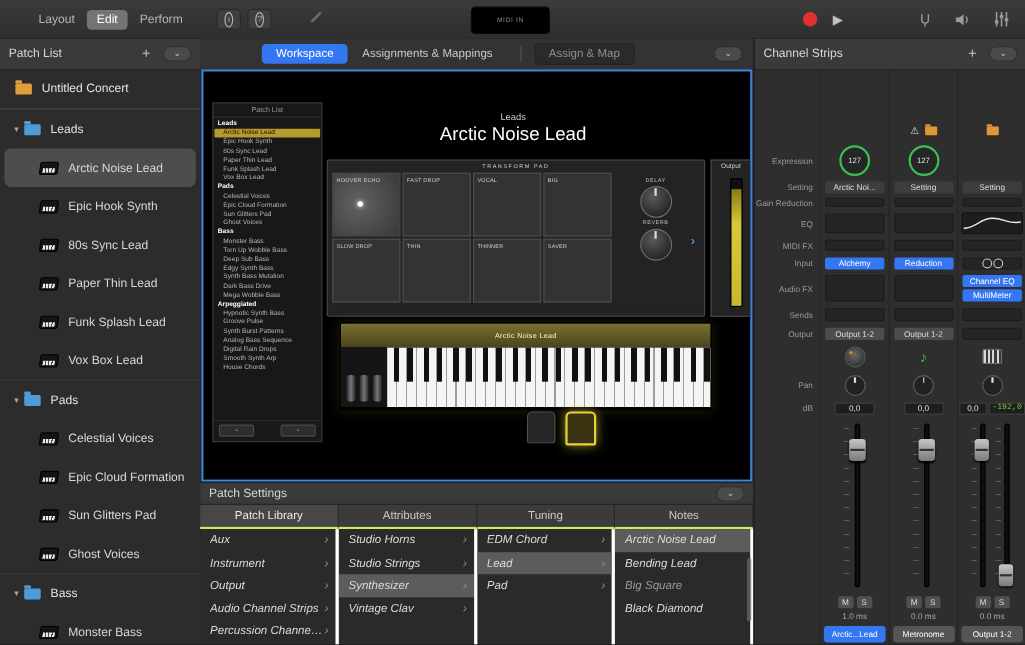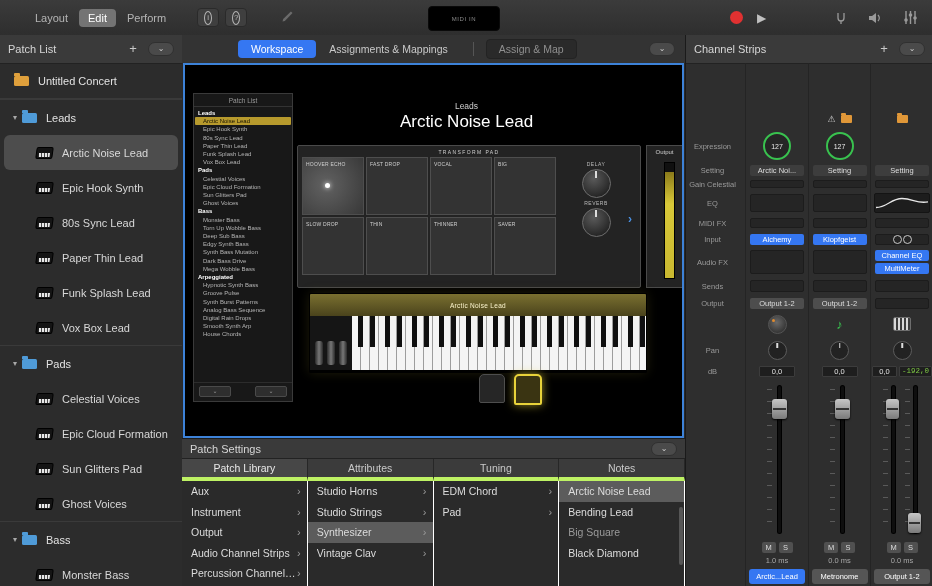--- a/index.html
+++ b/index.html
@@ -106,42 +106,42 @@
   .kb-keys{flex:1;position:relative;background:repeating-linear-gradient(90deg,#f4f4f4 0 8px,#9d9d9d 8px 9px);}
   .kb-black{position:absolute;left:0;right:0;top:0;height:58%;background:repeating-linear-gradient(90deg,transparent 0 6px,#101010 6px 11px,transparent 11px 18px,#101010 18px 23px,transparent 23px 27px);}
 
   .pedals{position:absolute;left:294px;top:309px;display:flex;gap:9px;}
   .pedal{width:24px;height:27px;border-radius:5px 5px 2px 2px;background:#262626;border:1px solid #4e4e4e;}
   .pedal.active{background:#3a3412;border:2px solid #e8d23a;box-shadow:0 0 10px rgba(232,210,58,.65);}
 
   
   .ps-header{position:absolute;left:0;top:403px;width:100%;height:21px;background:#3a3a3a;border-top:1px solid #1c1c1c;border-bottom:1px solid #222;display:flex;align-items:center;padding:0 8px;box-sizing:border-box;}
   .ps-tabs{position:absolute;left:0;top:424px;width:100%;height:22px;display:grid;grid-template-columns:repeat(4,1fr);}
-  .ps-tab{background:#3b3b3b;border-right:1px solid #272727;border-bottom:4px solid #bef264;color:#c9c9c9;font-size:10.5px;display:flex;align-items:center;justify-content:center;}
+  .ps-tab{background:#3b3b3b;border-right:1px solid #272727;border-bottom:2px solid #bef264;color:#c9c9c9;font-size:10.5px;display:flex;align-items:center;justify-content:center;}
   .ps-tab.f-selected{background:#474747;color:#e8e8e8;}
   .ps-cols{position:absolute;left:0;top:446px;right:0;bottom:0;display:grid;grid-template-columns:repeat(4,1fr);background:#2a2a2a;}
-  .ps-col{border-right:1px solid #ffffff;overflow:hidden;position:relative;}
+  .ps-col{border-right:3px solid #ffffff;overflow:hidden;position:relative;font-style:italic;}
   .ps-item{height:20.5px;display:flex;align-items:center;padding:0 6px 0 9px;font-size:10.5px;color:#dcdcdc;}
   .ps-item.f-selected{background:#5c5c5c;}
   .ps-item.f-dim .ps-label{color:#9a9a9a;}
   .ps-label{flex:1;white-space:nowrap;overflow:hidden;text-overflow:ellipsis;}
   .ps-chev{visibility:hidden;color:#999;font-size:11px;}
   .ps-chev::before{content:"›";}
   .ps-item.f-chevron .ps-chev{visibility:visible;}
   .ps-scrollbar{position:absolute;right:2px;top:26px;width:4px;height:58px;border-radius:2px;background:#6a6a6a;opacity:.7;}
 
   
   .cs-body{position:absolute;left:0;top:28px;right:0;bottom:0;}
   .cs-col{position:absolute;top:0;bottom:0;display:flex;flex-direction:column;box-sizing:border-box;}
   .cs-labels{left:0;width:60px;border-right:1px solid #242424;}
   .cs-s1{left:60px;width:62px;}
   .cs-s2{left:122px;width:62px;border-left:1px solid #242424;}
   .cs-s3{left:184px;width:63px;border-left:1px solid #242424;}
   .cslot{flex:0 0 auto;display:flex;align-items:center;justify-content:center;position:relative;}
-  .cslot.lab{padding-right:6px;font-size:7.5px;color:#9a9a9a;box-sizing:border-box;}
+  .cslot.lab{justify-content:flex-end;padding-right:6px;font-size:7.5px;color:#9a9a9a;box-sizing:border-box;}
   .h-pad{height:46px}.h-icons{height:20px}.h-expr{height:34px}.h-set{height:14px}.h-gr{height:14px}.h-eq{height:24px}.h-mfx{height:16px}.h-in{height:16px}.h-afx{height:30px}.h-sends{height:18px}.h-out{height:16px}.h-icon2{height:26px}.h-pan{height:26px}.h-db{height:16px}.h-fader{flex:1 1 auto}.h-ms{height:14px}.h-mstxt{height:12px}.h-name{height:20px}
 
   .expr-knob{width:24px;height:24px;border-radius:50%;border:2.5px solid #39c24f;background:#262626;color:#e8e8e8;font-size:7px;display:flex;align-items:center;justify-content:center;}
   .chip{width:54px;height:11px;background:#3d3d3d;border-radius:2px;color:#ddd;font-size:7.5px;line-height:11px;text-align:center;overflow:hidden;white-space:nowrap;}
   .chip.blue{background:#3577f2;color:#fff;}
   .chip.gray{background:#4d4d4d;}
   .slot{width:54px;height:calc(100% - 6px);background:#252525;border:1px solid #1c1c1c;border-radius:2px;box-sizing:border-box;display:flex;align-items:center;justify-content:center;}
   .afx-stack{display:flex;flex-direction:column;gap:2px;}
   .warn{color:#d8d8d8;font-size:9px;margin-right:5px;}
   .mini-folder{width:11px;height:8px;background:#e09738;border-radius:1px;position:relative;display:inline-block;}
@@ -577,20 +577,24 @@
             <span class="ps-label">Vintage Clav</span>
             <span class="ps-chev"></span>
           </div>
         </div>
       <div class="ps-col">
 
       <div class="ps-item f-chevron">
             <span class="ps-label">EDM Chord</span>
             <span class="ps-chev"></span>
           </div>
+          <div class="ps-item f-chevron f-selected">
+            <span class="ps-label">Lead</span>
+            <span class="ps-chev"></span>
+          </div>
           <div class="ps-item f-chevron">
             <span class="ps-label">Pad</span>
             <span class="ps-chev"></span>
           </div>
         </div>
       <div class="ps-col">
 
           <div class="ps-item f-selected">
             <span class="ps-label">Arctic Noise Lead</span>
             <span class="ps-chev"></span>
@@ -626,21 +630,21 @@
       <div class="cs-col cs-labels">
         <div class="cslot h-pad"></div>
         <div class="cslot h-icons"></div>
         <div class="cslot h-expr lab">
             <span>Expression</span>
           </div>
         <div class="cslot h-set lab">
             <span>Setting</span>
           </div>
         <div class="cslot h-gr lab">
-            <span>Gain Celestial</span>
+            <span>Gain Reduction</span>
           </div>
         <div class="cslot h-eq lab">
             <span>EQ</span>
           </div>
         <div class="cslot h-mfx lab">
             <span>MIDI FX</span>
           </div>
         <div class="cslot h-in lab">
             <span>Input</span>
           </div>
@@ -743,21 +747,21 @@
         <div class="cslot h-gr">
             <div class="slot"></div>
           </div>
         <div class="cslot h-eq">
             <div class="slot"></div>
           </div>
         <div class="cslot h-mfx">
             <div class="slot"></div>
           </div>
         <div class="cslot h-in">
-            <div class="chip blue">Klopfgeist</div>
+            <div class="chip blue">Reduction</div>
           </div>
         <div class="cslot h-afx">
             <div class="slot"></div>
           </div>
         <div class="cslot h-sends">
             <div class="slot"></div>
           </div>
         <div class="cslot h-out">
             <div class="chip gray">Output 1-2</div>
           </div>

